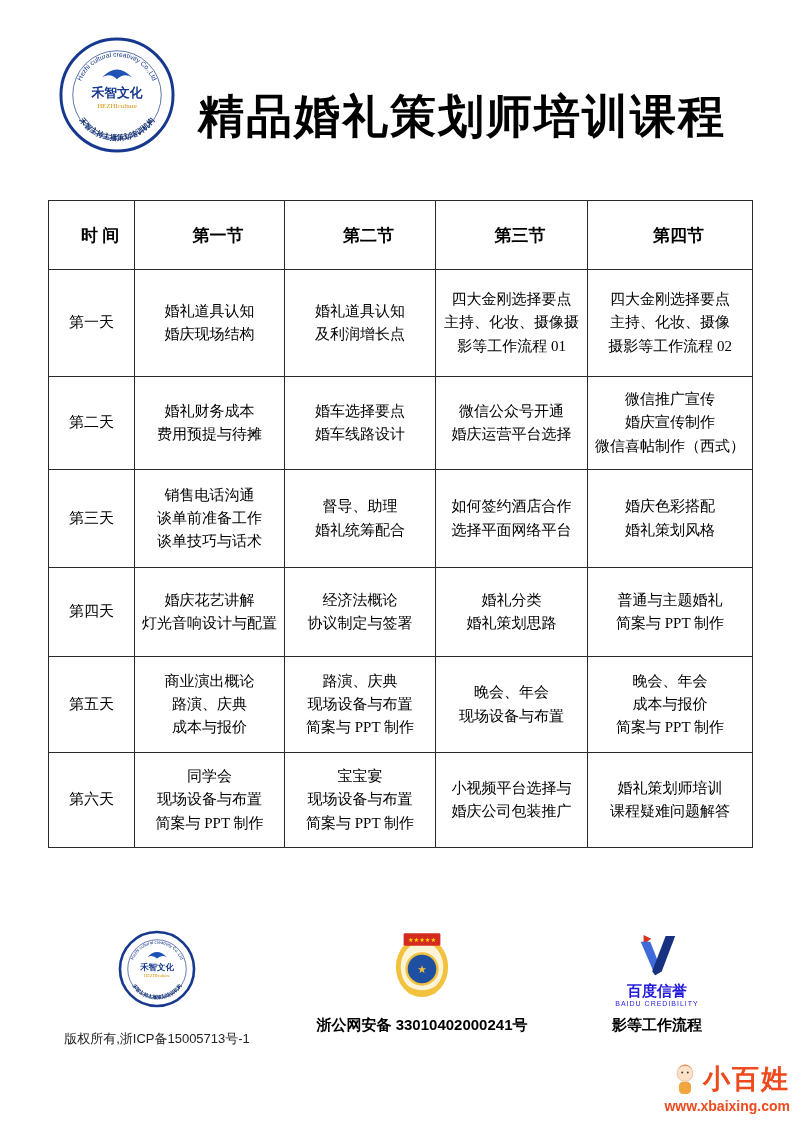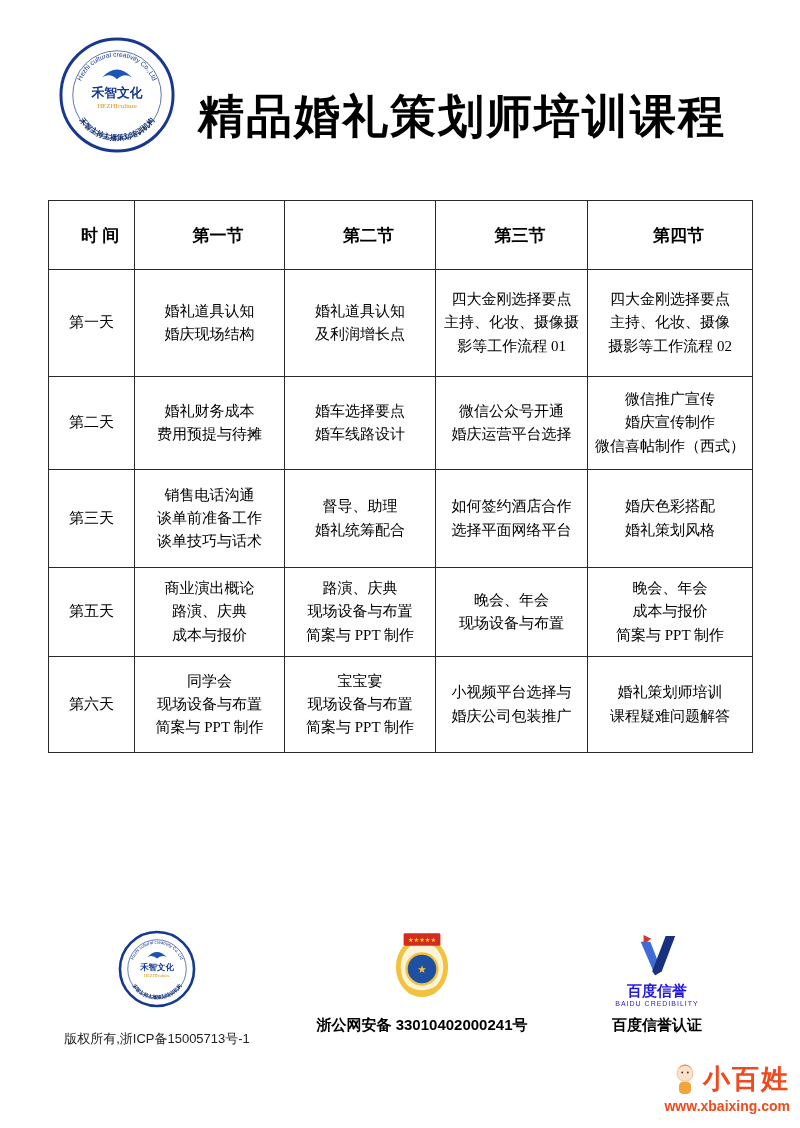--- a/index.html
+++ b/index.html
@@ -128,20 +128,31 @@
         <td class="day">第三天</td>
         <td>销售电话沟通
 谈单前准备工作
 谈单技巧与话术</td>
         <td>督导、助理
 婚礼统筹配合</td>
         <td>如何签约酒店合作
 选择平面网络平台</td>
         <td>婚庆色彩搭配
 婚礼策划风格</td>
+      </tr>
+      <tr>
+        <td class="day">第四天</td>
+        <td>婚庆花艺讲解
+灯光音响设计与配置</td>
+        <td>经济法概论
+协议制定与签署</td>
+        <td>婚礼分类
+婚礼策划思路</td>
+        <td>普通与主题婚礼
+简案与 PPT 制作</td>
       </tr>
       <tr>
         <td class="day">第五天</td>
         <td>商业演出概论
 路演、庆典
 成本与报价</td>
         <td>路演、庆典
 现场设备与布置
 简案与 PPT 制作</td>
         <td>晚会、年会
@@ -201,21 +212,21 @@
   </div>
 
   <div class="footer-block fb-right">
     <svg viewBox="0 0 48 48" width="46" height="46">
       <polygon points="10,2 18,6 10,12" fill="#d6361f"></polygon>
       <polygon points="7,9 17,9 29,40 22,44" fill="#3f6ad8"></polygon>
       <polygon points="43,3 33,3 19,40 22,44 29,40" fill="#17307f"></polygon>
     </svg>
     <div class="baidu-title">百度信誉</div>
     <div class="baidu-sub">BAIDU CREDIBILITY</div>
-    <div class="baidu-cert">百度信誉认证</div>
+    <div class="baidu-cert">影等工作流程</div>
   </div>
 
   <div class="watermark">
     <div class="wm-row">
       <svg viewBox="0 0 30 40" width="28" height="38">
         <path d="M5,12 Q15,-3 25,12 Q20,5 15,7 Q10,5 5,12 Z" fill="#e8650f"></path>
         <circle cx="15" cy="14" r="8.5" fill="#ffe3c8" stroke="#d89a7a" stroke-width="0.6"></circle>
         <circle cx="12" cy="13" r="1" fill="#333"></circle>
         <circle cx="18" cy="13" r="1" fill="#333"></circle>
         <rect x="8.5" y="23" width="13" height="13" rx="4.5" fill="#f0a63c"></rect>

